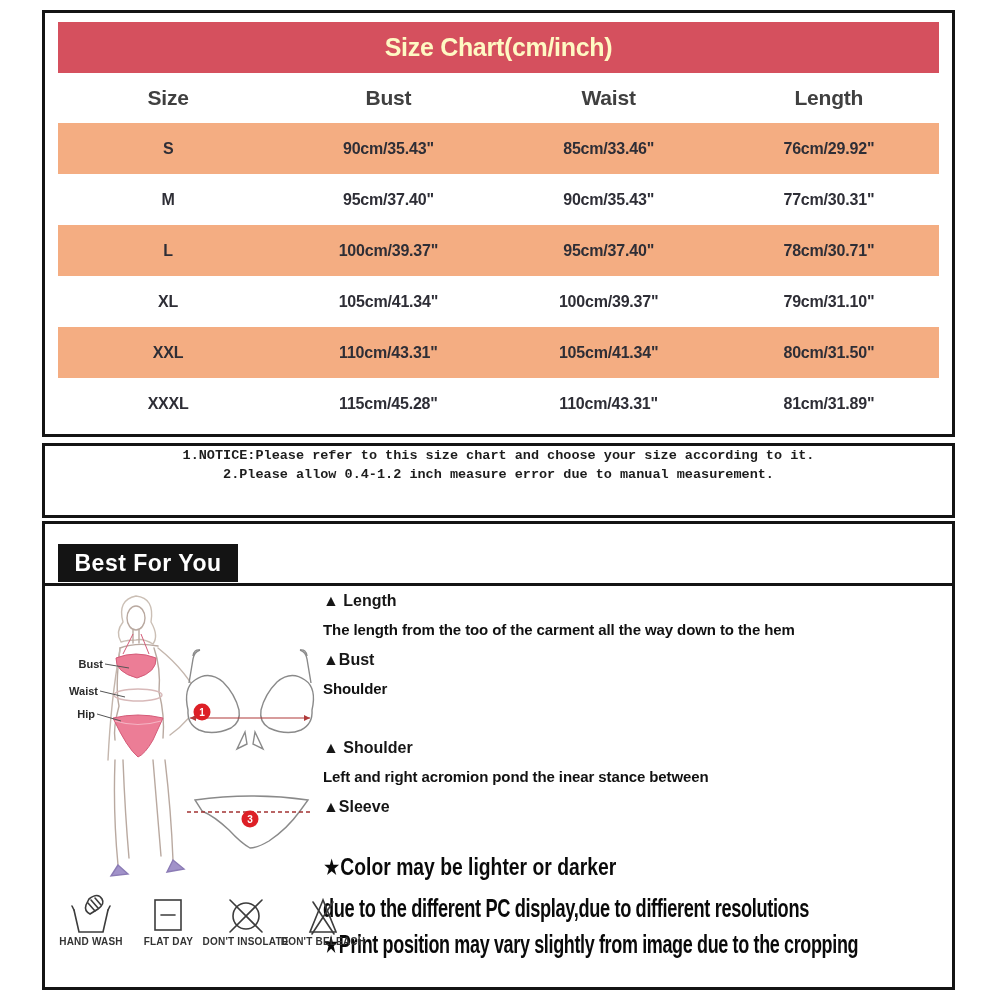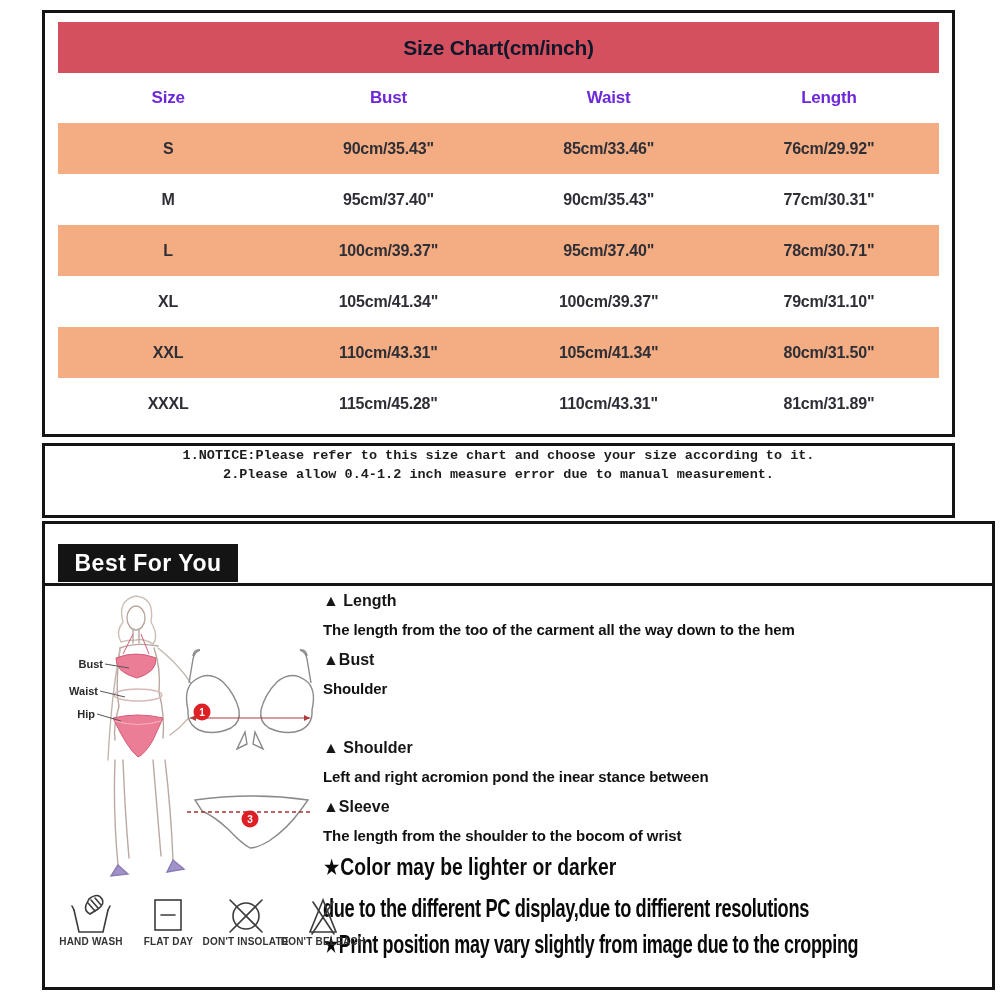--- a/index.html
+++ b/index.html
@@ -4,35 +4,35 @@
 <style>
   html,body{margin:0;padding:0;background:#fff;}
   body{width:1000px;height:1000px;position:relative;overflow:hidden;
        font-family:"Liberation Sans","DejaVu Sans",sans-serif;color:#222;}
   .panel{position:absolute;left:42px;width:907px;border:3px solid #141414;background:#fff;box-sizing:content-box;}
 
   
   #chart-panel{top:10px;height:421px;}
   .title-bar{margin:9px 13px 0 13px;height:51px;background:var(--bar-red,#d5505e);
              display:flex;align-items:center;justify-content:center;}
-  .title-bar span{font-size:21px;font-weight:bold;color:#0f172a;letter-spacing:-0.3px;}
+  .title-bar span{font-size:25px;font-weight:bold;color:#fef9c3;letter-spacing:-0.3px;}
   .thead,.trow{display:flex;align-items:center;margin:0 13px;}
   .thead{height:50px;}
-  .thead .cell{font-size:17px;font-weight:bold;color:#6d28d9;}
+  .thead .cell{font-size:21px;font-weight:bold;color:#404040;}
   .trow{height:51px;}
   .trow.alt{background:var(--row-orange,#f4ad82);}
   .cell{width:25%;text-align:center;font-size:16px;font-weight:bold;color:#2e2e36;letter-spacing:-0.2px;}
 
   
   #notice-panel{top:443px;height:69px;display:flex;flex-direction:column;justify-content:flex-start;}
   #notice-panel div{text-align:center;font-family:"Liberation Mono","DejaVu Sans Mono",monospace;
                     font-weight:bold;font-size:13.5px;line-height:19px;color:#1d1d1d;}
 
   
-  #bfy-panel{top:521px;height:463px;padding-left:40px;}
+  #bfy-panel{top:521px;height:463px;}
   .bfy-bar{position:absolute;left:13px;top:20px;width:180px;height:38px;background:#141414;
            display:flex;align-items:center;justify-content:center;}
   .bfy-bar span{color:#fff;font-size:23px;font-weight:bold;letter-spacing:0.5px;}
   .bfy-rule{position:absolute;left:0;right:0;top:59px;height:3px;background:#141414;}
   #figure-box{position:absolute;left:8px;top:64px;width:300px;height:300px;}
   svg text.fig-label{font-size:11px;font-weight:bold;fill:#2b2b2b;}
   svg text.marker{font-size:10px;font-weight:bold;fill:#fff;text-anchor:middle;}
 
   .bfy-text{position:absolute;left:278px;top:68px;width:630px;height:380px;}
   .bfy-text > div{position:absolute;left:0;white-space:nowrap;}
@@ -170,21 +170,20 @@
   </div>
 
   <div class="bfy-text">
     <div class="m-head" style="top:0">▲ Length</div>
     <div class="m-desc" style="top:29px">The length from the too of the carment all the way down to the hem</div>
     <div class="m-head" style="top:59px">▲Bust</div>
     <div class="m-desc" style="top:88px">Shoulder</div>
     <div class="m-head" style="top:147px">▲ Shoulder</div>
     <div class="m-desc" style="top:176px">Left and right acromion pond the inear stance between</div>
     <div class="m-head" style="top:206px">▲Sleeve</div>
-    <div class="m-desc" style="top:235px">The length from the shoulder to the bocom of wrist</div>
     <div class="note note-0" style="top:262px">★Color may be lighter or darker</div>
     <div class="note note-1" style="top:301px">due to the different PC display,due to diffierent resolutions</div>
     <div class="note note-2" style="top:338px">★Print position may vary slightly from image due to the cropping</div>
   </div>
 
   <div id="care-row">
     <div class="care-item">
       <svg viewBox="0 0 44 44">
         <path d="M5,18 L10,40 L34,40 L39,18"></path>
         <path d="M5,18 l-2,-4 M39,18 l2,-4"></path>

